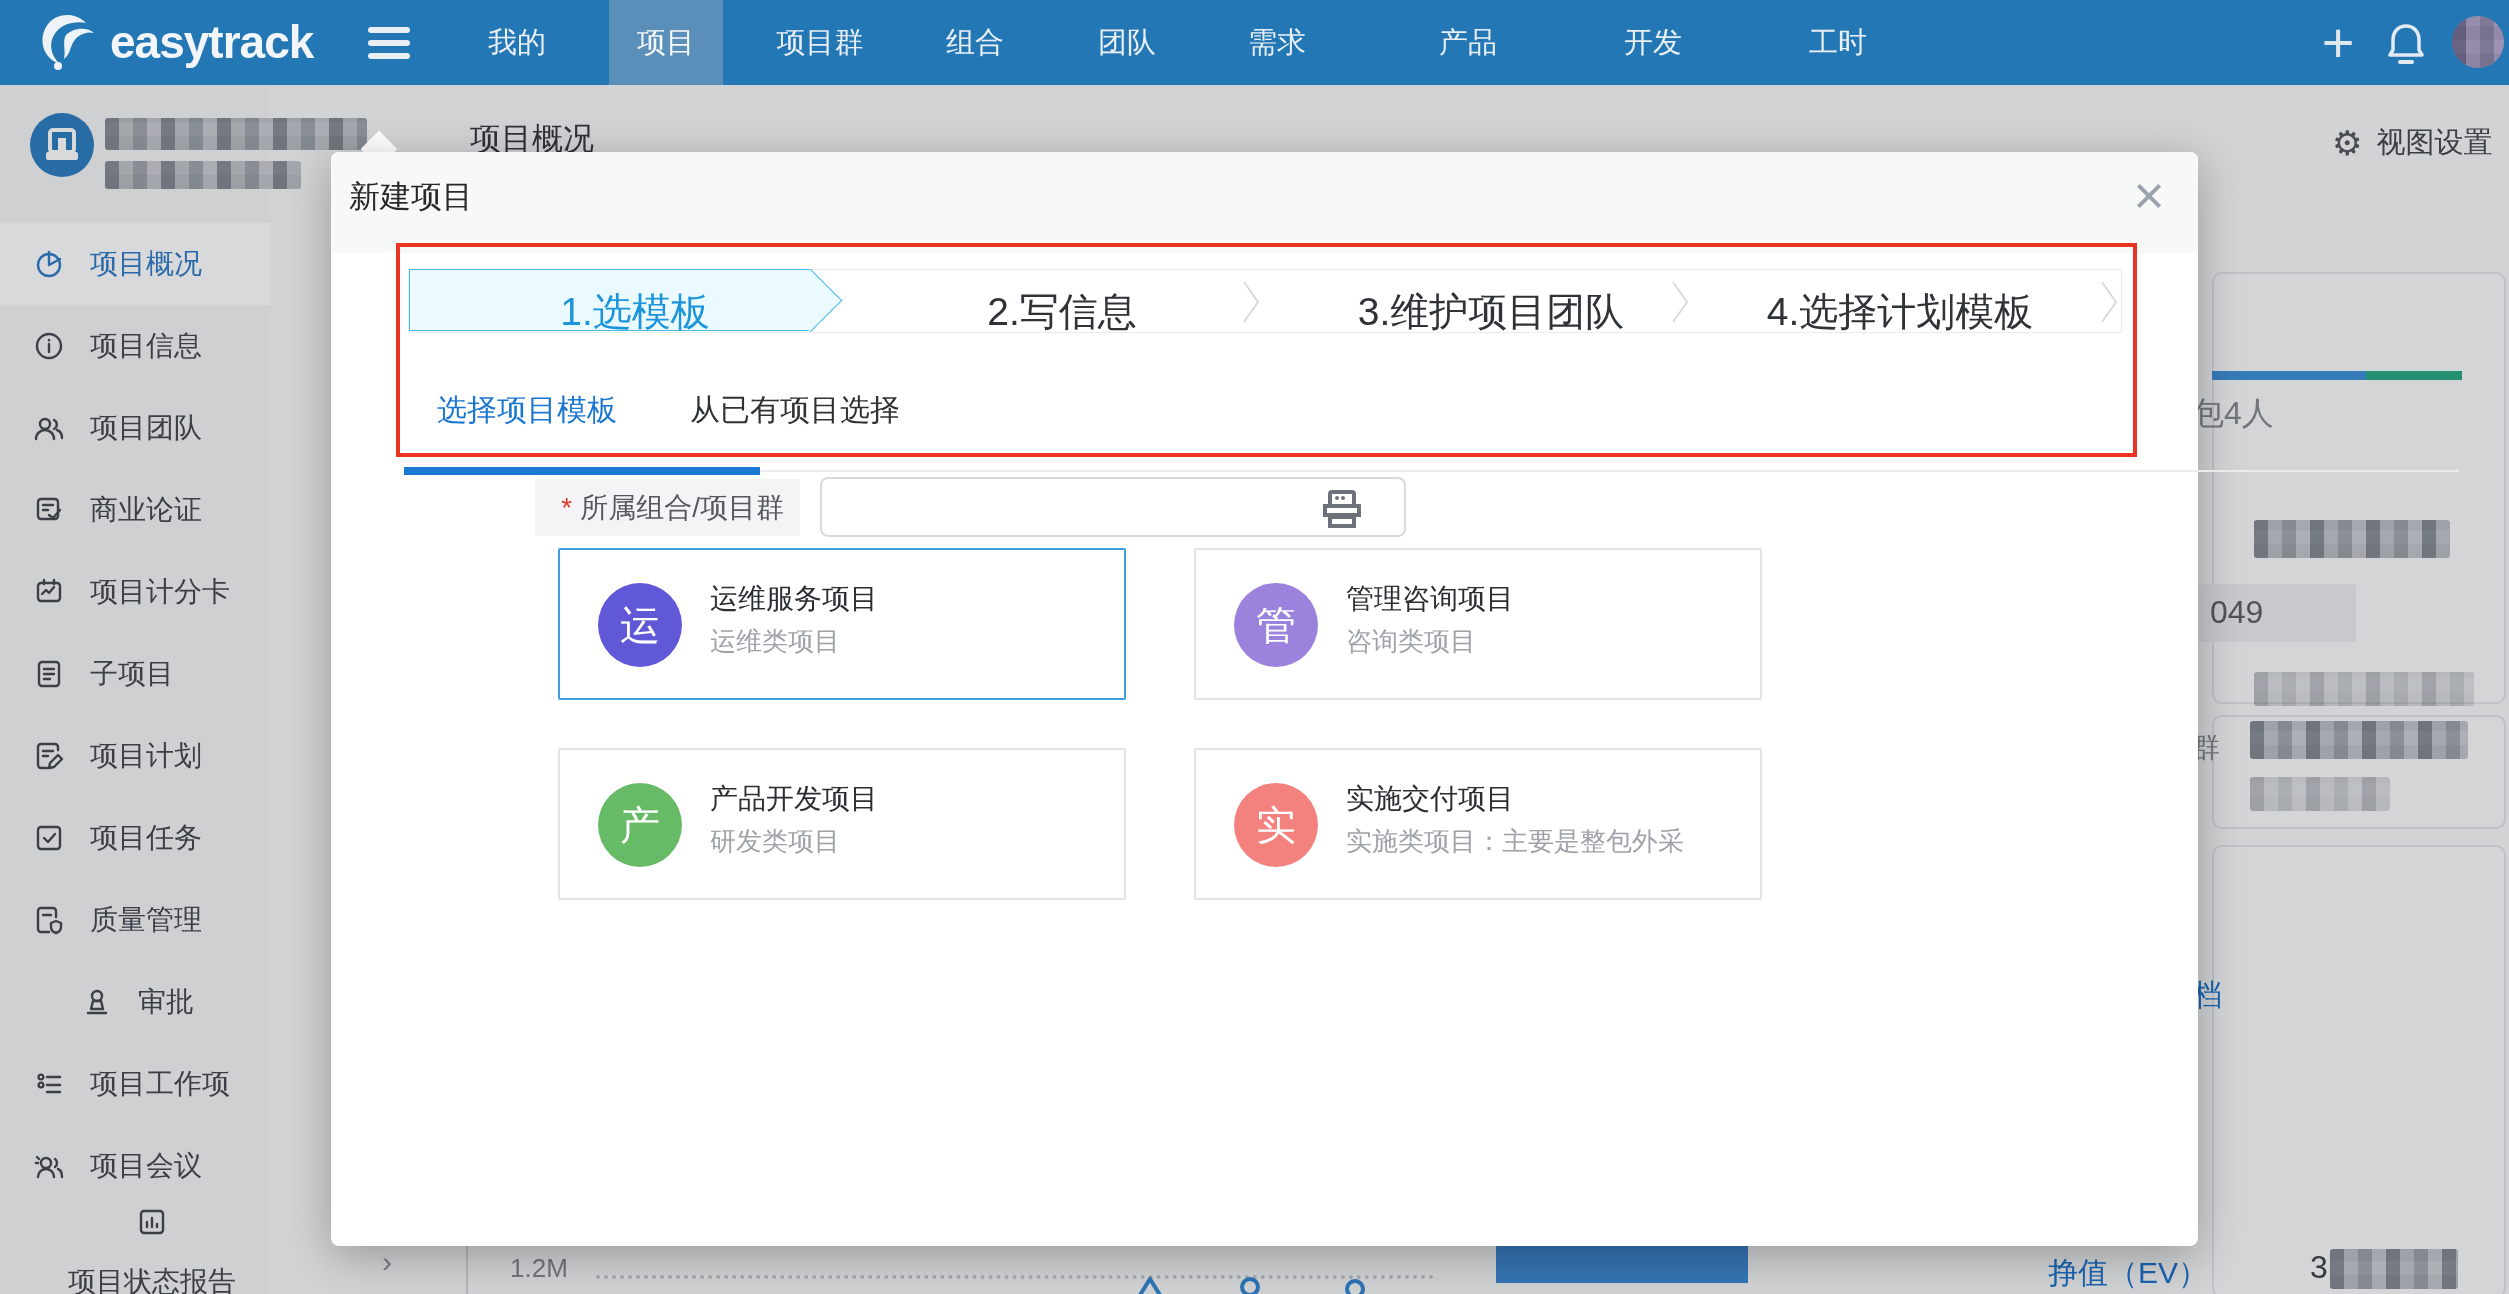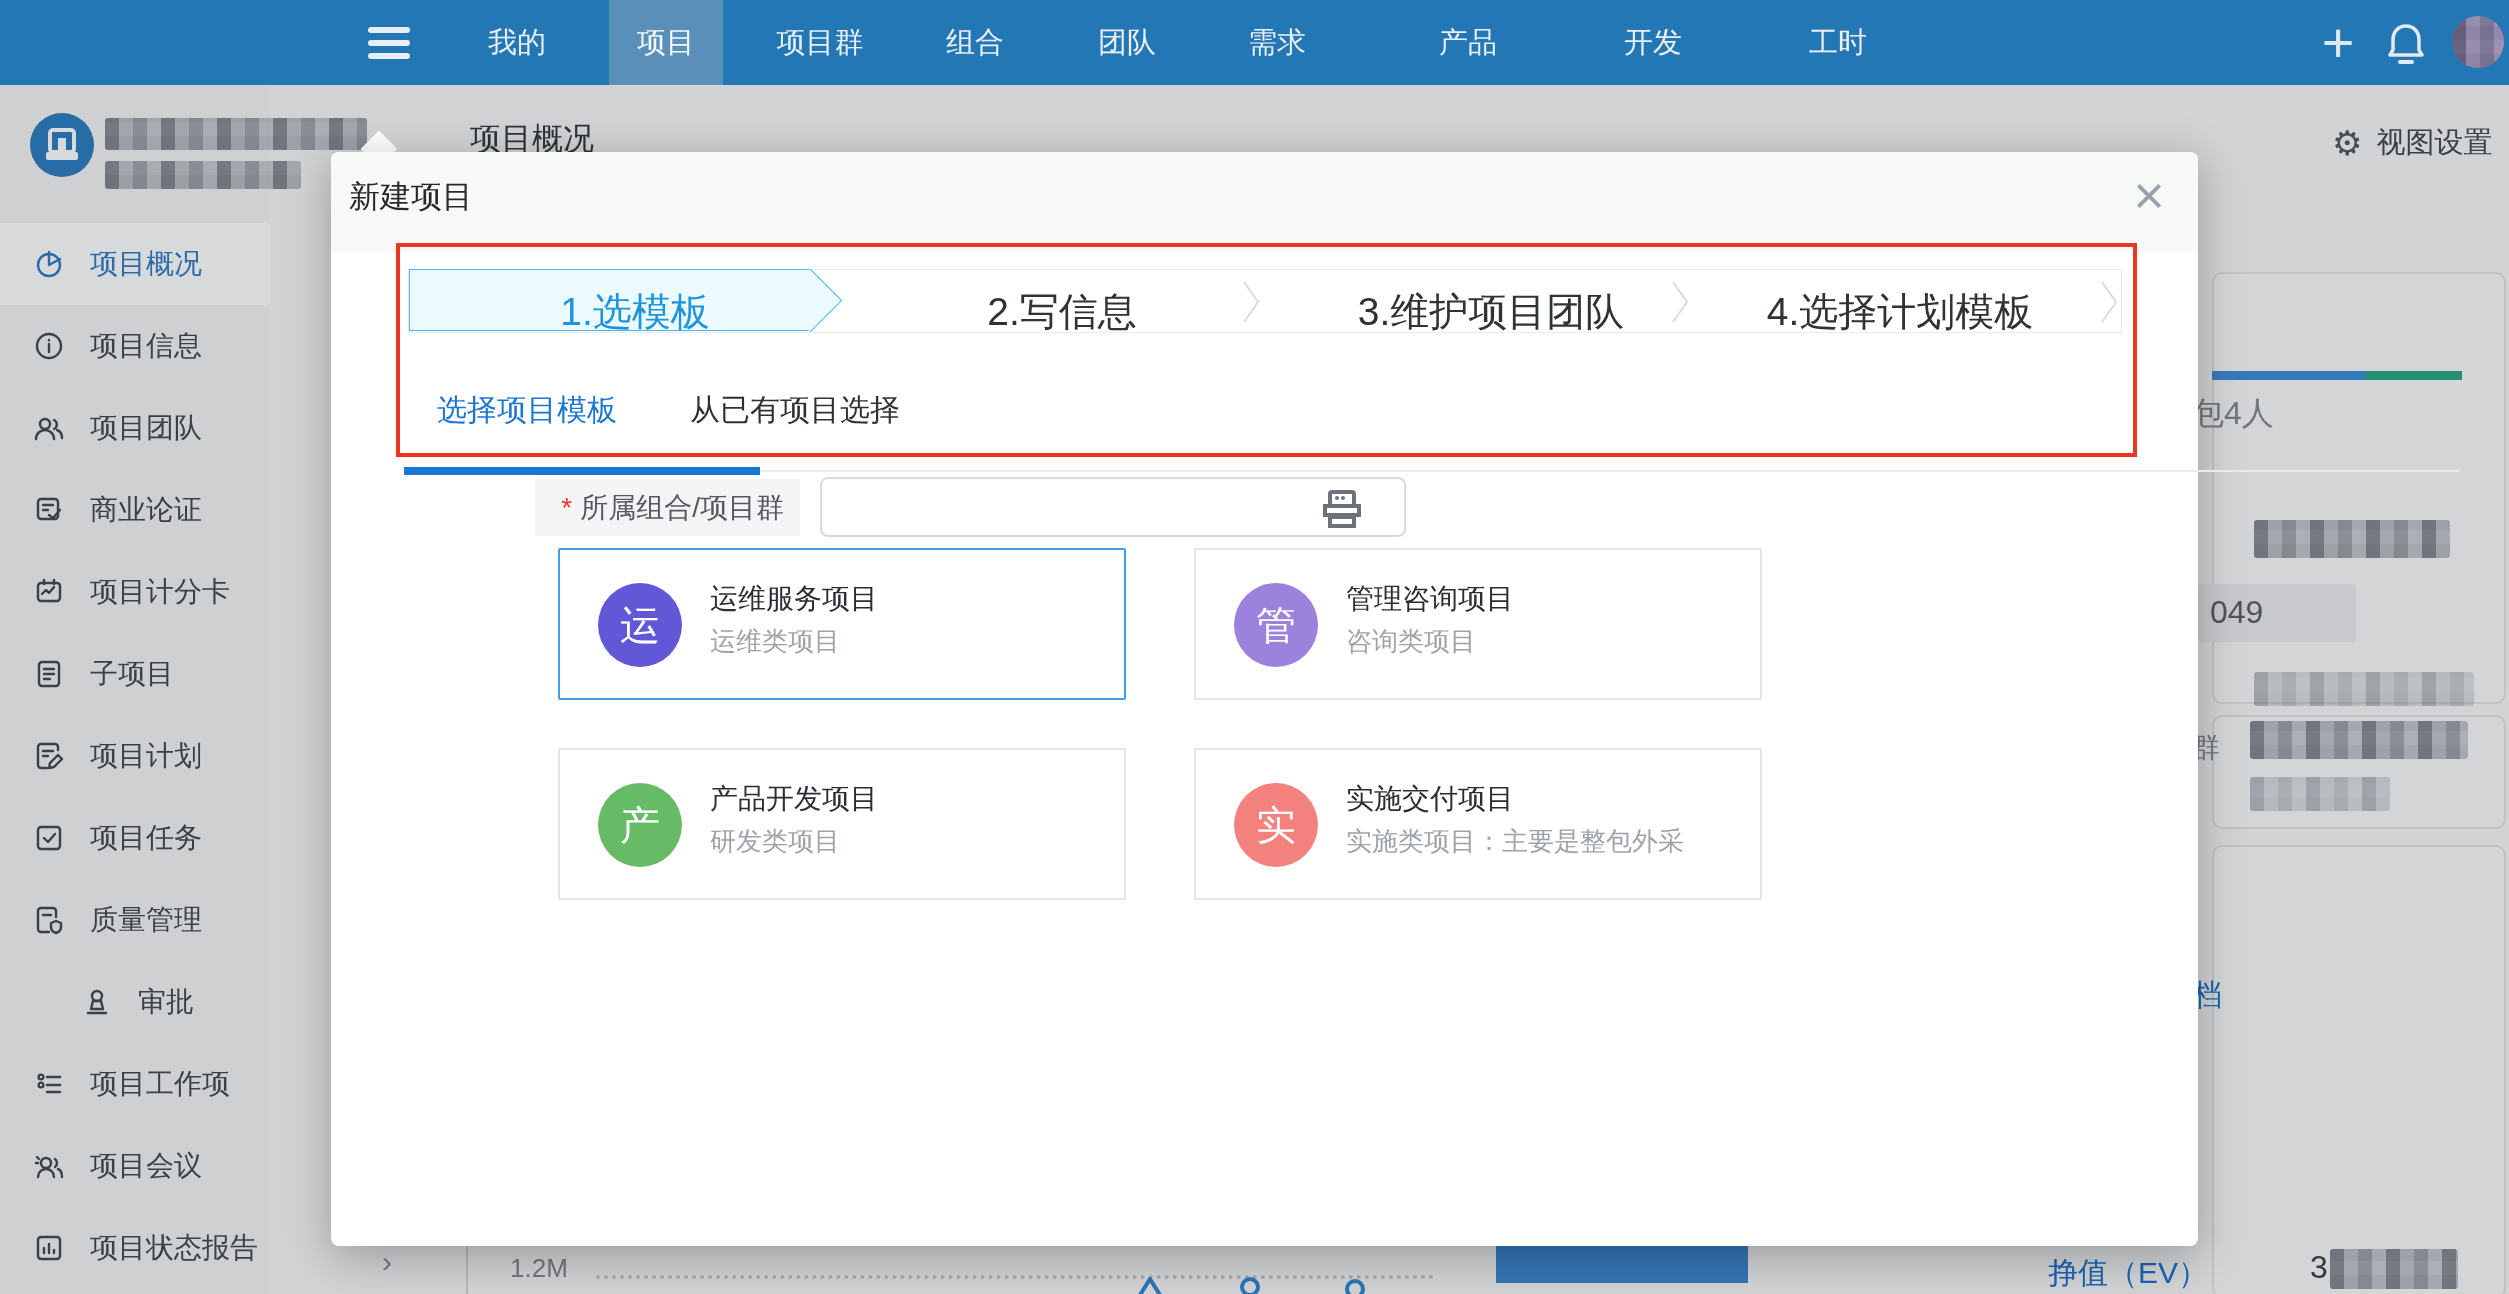--- a/index.html
+++ b/index.html
@@ -84,20 +84,30 @@
   #next-btn{left:1673px;top:19px;width:120px;height:56px;background:#1171cb;border:none;border-radius:5px;color:#fff;font-size:28px;cursor:pointer;}
 
   #modal-pointer{left:366px;top:136px;width:26px;height:26px;background:#fff;transform:rotate(45deg);z-index:48;}
 
   .dotted-line{border-top:4px dotted #c6c8ca;}
 </style>
 </head>
 <body>
 
 <header class="abs" id="navbar">
+  <div class="abs" id="logo">
+    <span>
+      <svg width="64" height="62" viewBox="0 0 64 62">
+        <path d="M50 14 C38 2 18 4 10 18 C2 32 8 50 24 55 C16 48 12 36 18 26 C25 14 40 12 50 14 Z" fill="#eef3f8"></path>
+        <path d="M30 26 C38 18 52 18 58 24 C50 22 42 26 38 32 C34 38 34 46 28 50 C30 42 26 32 30 26 Z" fill="#eef3f8"></path>
+        <circle cx="22" cy="57" r="4" fill="#eef3f8"></circle>
+      </svg>
+    </span>
+    <span class="brand">easytrack</span>
+  </div>
   <div class="abs" id="hamburger">
     <span></span>
       <span></span>
       <span></span>
   </div>
   <nav id="primary-nav">
       <div class="abs nav-item" style="left: 517px;">我的</div>
       <div class="abs nav-item active" style="left: 666px;">项目</div>
       <div class="abs nav-item" style="left: 820px;">项目群</div>
       <div class="abs nav-item" style="left: 975px;">组合</div>
@@ -225,21 +235,21 @@
       <li class="abs side-item" style="top: 1040px;">
         <svg width="30" height="30" viewBox="0 0 30 30">
           <circle cx="12" cy="12" r="5" fill="none" stroke="currentColor" stroke-width="2.4" stroke-linecap="round" stroke-linejoin="round"></circle>
           <path d="M4 26 c0-5 4-8 8-8 s8 3 8 8" fill="none" stroke="currentColor" stroke-width="2.4" stroke-linecap="round" stroke-linejoin="round"></path>
           <path d="M21 8 a5 5 0 0 1 0 8 M24 18 c3 1 4 4 4 8" fill="none" stroke="currentColor" stroke-width="2.4" stroke-linecap="round" stroke-linejoin="round"></path>
           <line x1="3" y1="6" x2="5" y2="8" fill="none" stroke="currentColor" stroke-width="2.4" stroke-linecap="round" stroke-linejoin="round"></line>
           <line x1="2" y1="12" x2="4" y2="12" fill="none" stroke="currentColor" stroke-width="2.4" stroke-linecap="round" stroke-linejoin="round"></line>
         </svg>
                   <span>项目会议</span>
       </li>
-      <li class="abs side-item" style="top: 1122px;">
+      <li class="abs side-item" style="top: 1122px; flex-direction: column;">
         <svg width="30" height="30" viewBox="0 0 30 30">
           <rect x="4" y="4" width="22" height="22" rx="3" fill="none" stroke="currentColor" stroke-width="2.4" stroke-linecap="round" stroke-linejoin="round"></rect>
           <line x1="10" y1="20" x2="10" y2="15" fill="none" stroke="currentColor" stroke-width="2.4" stroke-linecap="round" stroke-linejoin="round"></line>
           <line x1="15" y1="20" x2="15" y2="11" fill="none" stroke="currentColor" stroke-width="2.4" stroke-linecap="round" stroke-linejoin="round"></line>
           <line x1="20" y1="20" x2="20" y2="17" fill="none" stroke="currentColor" stroke-width="2.4" stroke-linecap="round" stroke-linejoin="round"></line>
         </svg>
                   <span>项目状态报告</span>
       </li>
     </ul>
 </aside>

